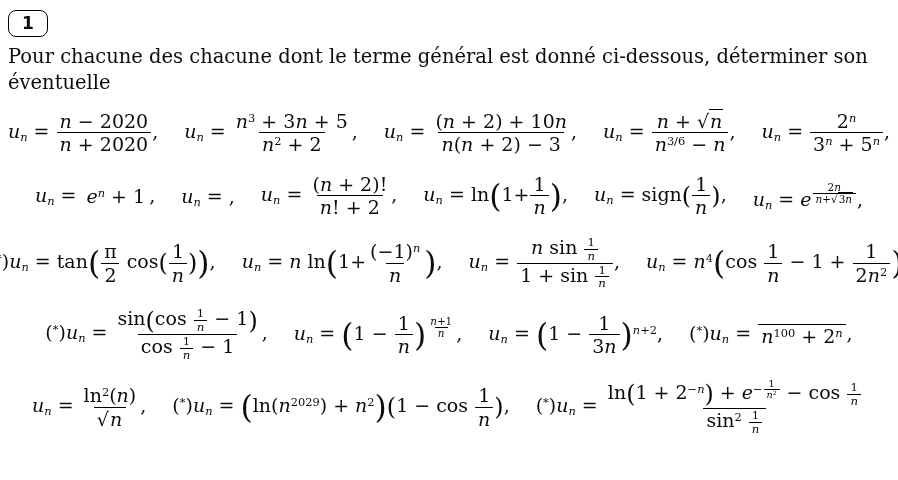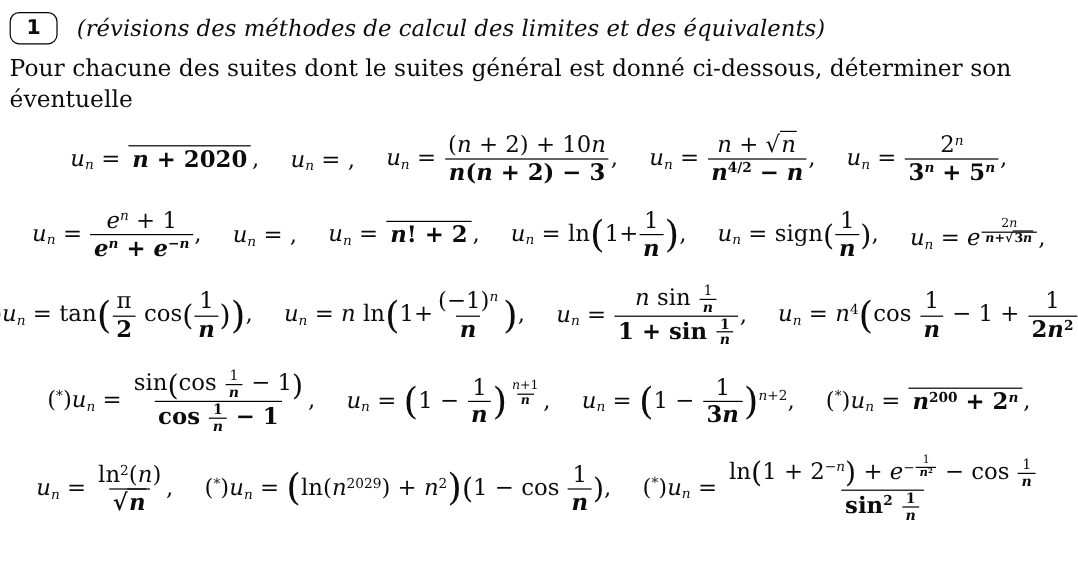--- a/index.html
+++ b/index.html
@@ -32,21 +32,21 @@
   .m i{font-style:italic;}
   .m sup,.m sub{font-size:60%;line-height:0;}
   .m sub{vertical-align:-0.25em;}
   .m sup{vertical-align:0.55em;}
   
   .fr{
     display:inline-flex;flex-direction:column;align-items:center;
     vertical-align:middle;text-align:center;line-height:1.18;margin:0 1px;
   }
   .fr .nu{display:block;padding:0 3px;}
-  .fr .de{display:block;border-top:1.3px solid #000;padding:0 3px;font-weight:bold;}
+  .fr .de{display:block;border-top:1.3px solid #000;padding:0 3px;}
   .fr.sm{font-size:62%;line-height:1.1;}
   .fr.sm .de{border-top-width:1px;}
   .fr.xs{font-size:85%;line-height:1.05;}
   .fr.xs .de{border-top-width:1px;}
   
   sup.efr{font-size:55%;vertical-align:0.85em;}
   sup.efr .fr{line-height:1.1;}
   sup.efr .fr .de{border-top-width:1px;}
   
   .rt{font-style:normal;white-space:nowrap;}
@@ -57,55 +57,58 @@
 </style>
 </head>
 <body>
 
 <div class="page">
 
   <div class="hdr">
     <span class="numbox">
         <span>1</span>
       </span>
-    <span class="subtitle">(révisions des méthodes de calcul des limites et des équivalents)</span>
   </div>
 
   <div class="intro">
-    <div>Pour chacune des suites dont le suites général est donné ci-dessous, déterminer son éventuelle</div>
+    <div>Pour chacune des chacune dont le terme général est donné ci-dessous, déterminer son éventuelle</div>
   </div>
 
   <div class="rows">
 
     <div class="frow">
       <span class="m"><i>u</i><sub><i>n</i></sub> = <span class="fr">
+            <span class="nu"><i>n</i> − 2020</span>
             <span class="de"><i>n</i> + 2020</span>
           </span>,</span>
-      <span class="m"><i>u</i><sub><i>n</i></sub> = ,</span>
+      <span class="m"><i>u</i><sub><i>n</i></sub> = <span class="fr">
+            <span class="nu"><i>n</i><sup>3</sup> + 3<i>n</i> + 5</span>
+            <span class="de"><i>n</i><sup>2</sup> + 2</span>
+          </span>,</span>
       <span class="m"><i>u</i><sub><i>n</i></sub> = <span class="fr">
             <span class="nu">(<i>n</i> + 2) + 10<i>n</i></span>
             <span class="de"><i>n</i>(<i>n</i> + 2) − 3</span>
           </span>,</span>
       <span class="m"><i>u</i><sub><i>n</i></sub> = <span class="fr">
             <span class="nu"><i>n</i> + <span class="rt">√<span class="rd"><i>n</i></span></span></span>
-            <span class="de"><i>n</i><sup>4/2</sup> − <i>n</i></span>
+            <span class="de"><i>n</i><sup>3/6</sup> − <i>n</i></span>
           </span>,</span>
       <span class="m"><i>u</i><sub><i>n</i></sub> = <span class="fr">
             <span class="nu">2<sup><i>n</i></sup></span>
             <span class="de">3<sup><i>n</i></sup> + 5<sup><i>n</i></sup></span>
           </span>,</span>
     </div>
 
     <div class="frow">
       <span class="m"><i>u</i><sub><i>n</i></sub> = <span class="fr">
             <span class="nu"><i>e</i><sup><i>n</i></sup> + 1</span>
-            <span class="de"><i>e</i><sup><i>n</i></sup> + <i>e</i><sup>−<i>n</i></sup></span>
           </span>,</span>
       <span class="m"><i>u</i><sub><i>n</i></sub> = ,</span>
       <span class="m"><i>u</i><sub><i>n</i></sub> = <span class="fr">
+            <span class="nu">(<i>n</i> + 2)!</span>
             <span class="de"><i>n</i>! + 2</span>
           </span>,</span>
       <span class="m"><i>u</i><sub><i>n</i></sub> = ln<span class="bp">(</span>1+<span class="fr">
             <span class="nu">1</span>
             <span class="de"><i>n</i></span>
           </span><span class="bp">)</span>,</span>
       <span class="m"><i>u</i><sub><i>n</i></sub> = sign<span class="mp">(</span><span class="fr">
             <span class="nu">1</span>
             <span class="de"><i>n</i></span>
           </span><span class="mp">)</span>,</span>
@@ -162,21 +165,21 @@
             <span class="de"><i>n</i></span>
           </span><span class="bp">)</span><sup class="efr"><span class="fr">
               <span class="nu"><i>n</i>+1</span>
               <span class="de"><i>n</i></span>
             </span></sup>,</span>
       <span class="m"><i>u</i><sub><i>n</i></sub> = <span class="bp">(</span>1 − <span class="fr">
             <span class="nu">1</span>
             <span class="de">3<i>n</i></span>
           </span><span class="bp">)</span><sup><i>n</i>+2</sup>,</span>
       <span class="m">(<sup>*</sup>)<i>u</i><sub><i>n</i></sub> = <span class="fr">
-            <span class="de"><i>n</i><sup>200</sup> + 2<sup><i>n</i></sup></span>
+            <span class="de"><i>n</i><sup>100</sup> + 2<sup><i>n</i></sup></span>
           </span>,</span>
     </div>
 
     <div class="frow">
       <span class="m"><i>u</i><sub><i>n</i></sub> = <span class="fr">
             <span class="nu">ln<sup>2</sup>(<i>n</i>)</span>
             <span class="de"><span class="rt">√<span class="rd"><i>n</i></span></span></span>
           </span>,</span>
       <span class="m">(<sup>*</sup>)<i>u</i><sub><i>n</i></sub> = <span class="bp">(</span>ln(<i>n</i><sup>2029</sup>) + <i>n</i><sup>2</sup><span class="bp">)</span><span class="mp">(</span>1 − cos <span class="fr">
             <span class="nu">1</span>

